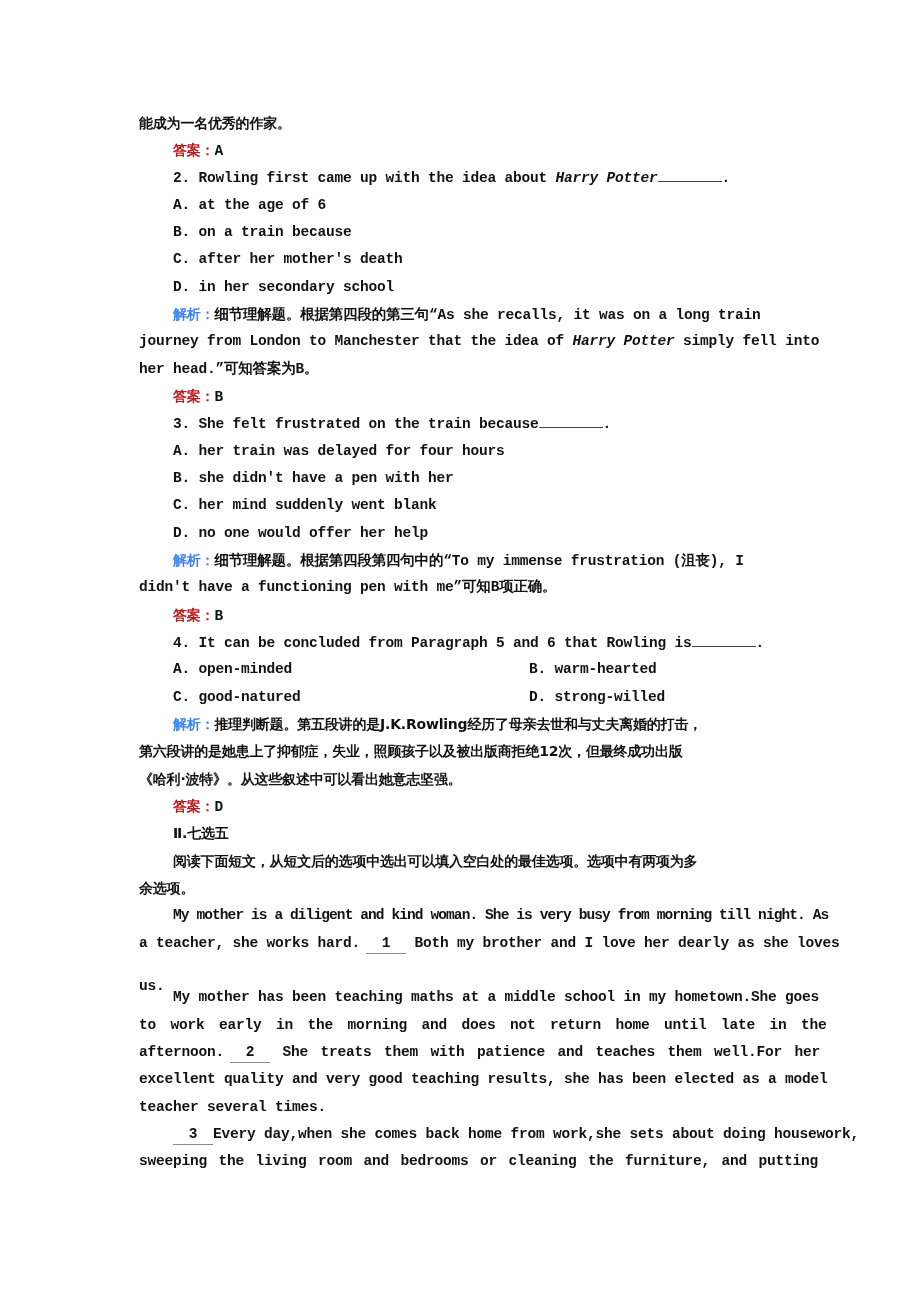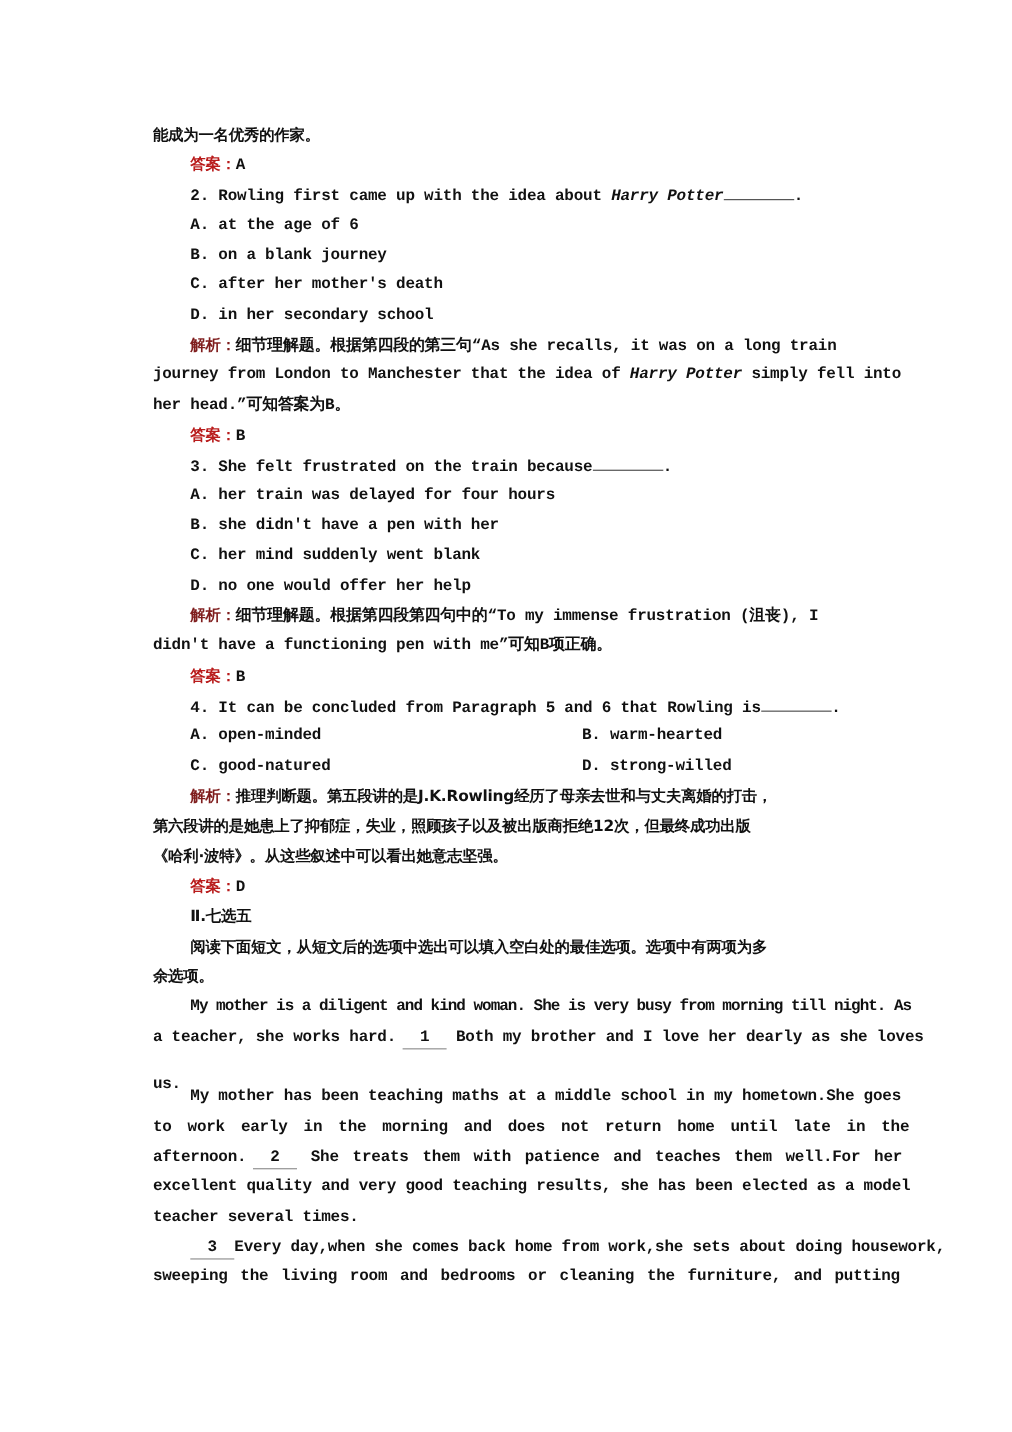--- a/index.html
+++ b/index.html
@@ -2,39 +2,39 @@
 <html><head>
 <meta charset="utf-8">
 <style>
   html, body { margin: 0; padding: 0; background: #ffffff; }
   body { width: 920px; height: 1302px; position: relative; overflow: hidden;
          font-family: "Liberation Mono", "DejaVu Sans Mono", monospace; color: #111; }
   .page { position: absolute; left: 139px; top: 0; width: 700px; }
   .line { position: absolute; left: 0; font-size: 14.5px; line-height: 20px; white-space: pre; letter-spacing: -0.2px; font-weight: bold; }
   .ind { left: 34px; }
   .red { color: #b91c1c; }
-  .blue { color: #7f1d1d; }
+  .blue { color: #3b82f6; }
   .it { font-style: italic; }
   .blank { display: inline-block; border-bottom: 1px solid #444; height: 14px; vertical-align: baseline; }
   .ublank { display: inline-block; border-bottom: 1px solid #888; text-align: center; }
   .cn { font-family: "DejaVu Sans", sans-serif; font-size: 14px; }
   .colB { position: absolute; left: 356px; }
 </style>
 </head>
 <body>
 
 <div class="page">
 
   <div class="line cn" style="top:113px">能成为一名优秀的作家。</div>
 
   <div class="line ind" style="top:140px"><span class="red cn">答案：</span><span>A</span></div>
 
   <div class="line ind" style="top:167px"><span>2. Rowling first came up with the idea about </span><span class="it">Harry Potter</span><span class="blank" style="width:64px"></span><span>.</span></div>
   <div class="line ind" style="top:195px">A. at the age of 6</div>
-  <div class="line ind" style="top:222px">B. on a blank journey</div>
+  <div class="line ind" style="top:222px">B. on a train because</div>
   <div class="line ind" style="top:249px">C. after her mother's death</div>
   <div class="line ind" style="top:277px">D. in her secondary school</div>
   <div class="line ind" style="top:304px"><span class="blue cn">解析：</span><span>细节理解题。根据第四段的第三句“As she recalls, it was on a long train</span></div>
   <div class="line" style="top:331px"><span>journey from London to Manchester that the idea of </span><span class="it">Harry Potter</span><span> simply fell into</span></div>
   <div class="line" style="top:359px">her head.”可知答案为B。</div>
   <div class="line ind" style="top:386px"><span class="red cn">答案：</span><span>B</span></div>
 
   <div class="line ind" style="top:413px"><span>3. She felt frustrated on the train because</span><span class="blank" style="width:64px"></span><span>.</span></div>
   <div class="line ind" style="top:441px">A. her train was delayed for four hours</div>
   <div class="line ind" style="top:468px">B. she didn't have a pen with her</div>

